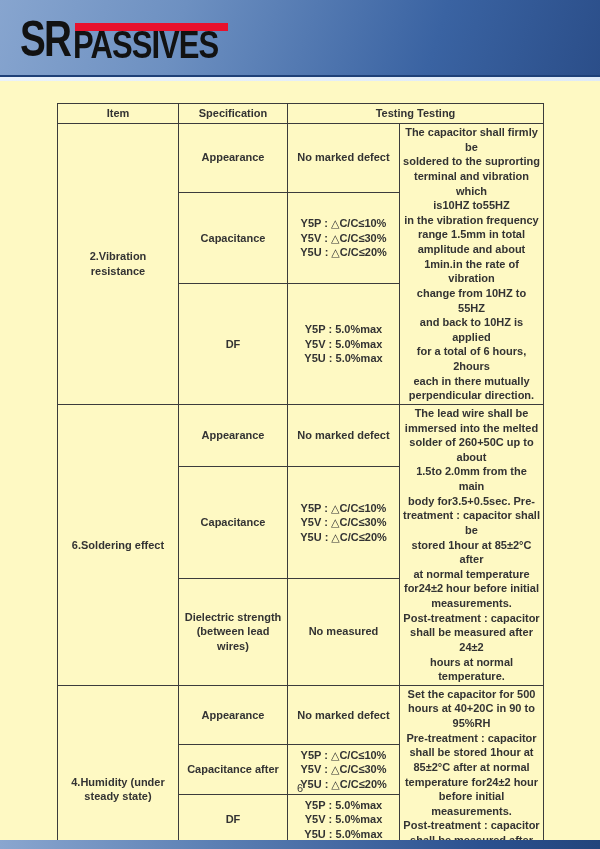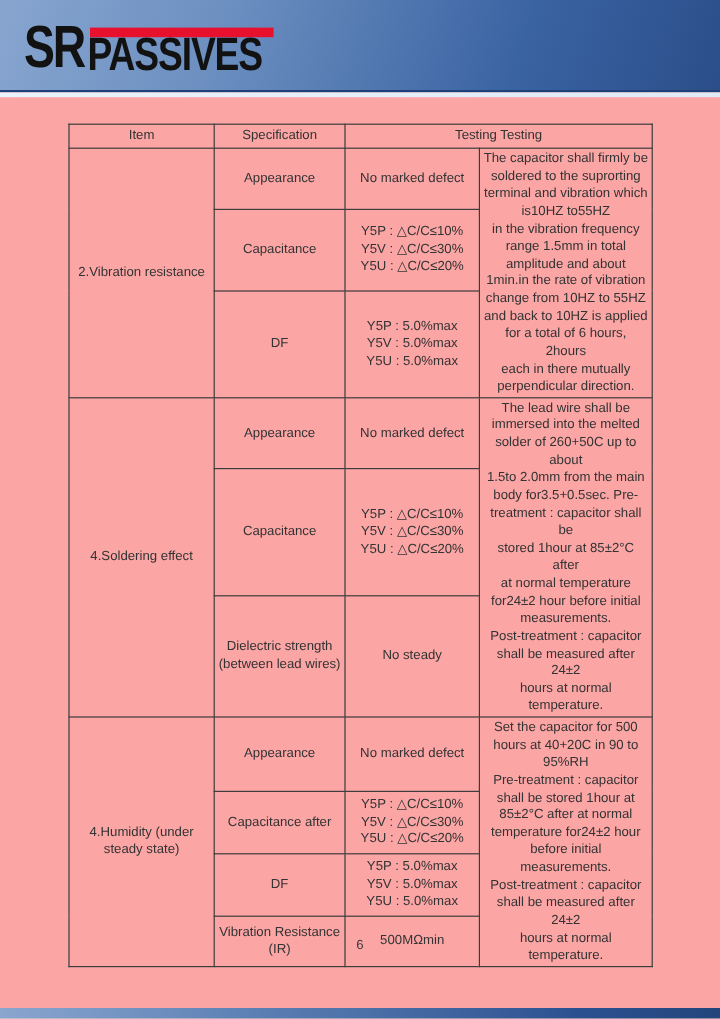--- a/index.html
+++ b/index.html
@@ -1,17 +1,17 @@
 <!DOCTYPE html>
 <html><head>
 <meta charset="utf-8">
 <style>
   html,body{margin:0;padding:0;background:#ffffff;}
   .page{
-    position:relative;width:600px;height:849px;background:#fca5a5;overflow:hidden;
+    position:relative;width:600px;height:849px;background:#fef9c3;overflow:hidden;
     font-family:"Liberation Sans","DejaVu Sans",sans-serif;color:#2e2e2e;
   }
   
   .banner{
     position:absolute;left:0;top:0;width:600px;height:75px;
     background:linear-gradient(108deg,#87a5cf 0%,#6d90c1 30%,#3a63a2 72%,#2b4e89 100%);
     border-bottom:2px solid #1e4078;
   }
   .banner-underglow{
     position:absolute;left:0;top:77px;width:600px;height:4px;
@@ -33,21 +33,21 @@
     letter-spacing:-1px;display:inline-block;transform:scale(0.94,1.18);transform-origin:left bottom;
   }
   
   table.spec{
     position:absolute;left:57px;top:103px;width:486px;
     border-collapse:collapse;table-layout:fixed;
     font-size:11px;line-height:1.32;color:#333333;
   }
   table.spec td,table.spec th{
     border:1px solid #3c3c3c;padding:1px 3px;text-align:center;vertical-align:middle;
-    font-weight:normal;overflow:hidden;
+    font-weight:bold;overflow:hidden;
   }
   .ml{white-space:pre-line;}
   .col-item{width:121px;}
   .col-spec{width:109px;}
   .col-val{width:112px;}
   .col-method{width:144px;}
   td.method{font-size:11px;line-height:1.33;}
   
   .page-number{
     position:absolute;left:0;top:782px;width:600px;text-align:center;
@@ -114,21 +114,21 @@
 Y5U : △C/C≤20%</td>
       </tr>
       <tr style="height:88px;">
         <td>DF</td>
         <td class="ml">Y5P : 5.0%max
 Y5V : 5.0%max
 Y5U : 5.0%max</td>
       </tr>
 
       <tr style="height:45px;">
-        <td rowspan="3" class="ml">4.Soldering effect</td>
+        <td rowspan="3" class="ml">6.Soldering effect</td>
         <td>Appearance</td>
         <td>No marked defect</td>
         <td rowspan="3" class="method ml">The lead wire shall be
 immersed into the melted
 solder of 260+50C up to about
 1.5to 2.0mm from the main
 body for3.5+0.5sec. Pre-
 treatment : capacitor shall be
 stored 1hour at 85±2°C after
 at normal temperature
@@ -140,21 +140,21 @@
       </tr>
       <tr style="height:80px;">
         <td>Capacitance</td>
         <td class="ml">Y5P : △C/C≤10%
 Y5V : △C/C≤30%
 Y5U : △C/C≤20%</td>
       </tr>
       <tr style="height:77px;">
         <td class="ml">Dielectric strength
 (between lead wires)</td>
-        <td>No steady</td>
+        <td>No measured</td>
       </tr>
 
       <tr style="height:57px;">
         <td rowspan="4" class="ml">4.Humidity (under
 steady state)</td>
         <td>Appearance</td>
         <td>No marked defect</td>
         <td rowspan="4" class="method ml">Set the capacitor for 500
 hours at 40+20C in 90 to
 95%RH

